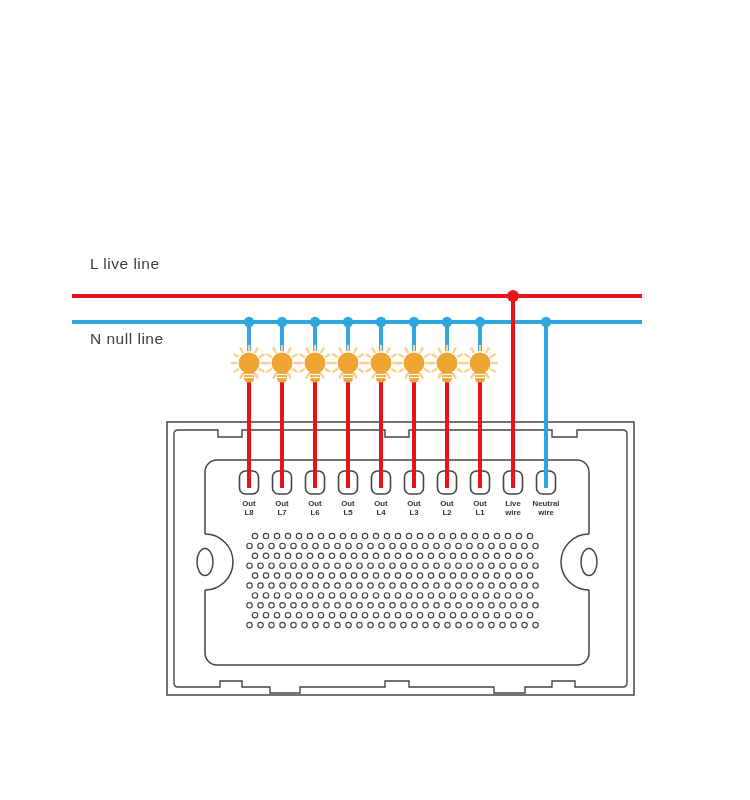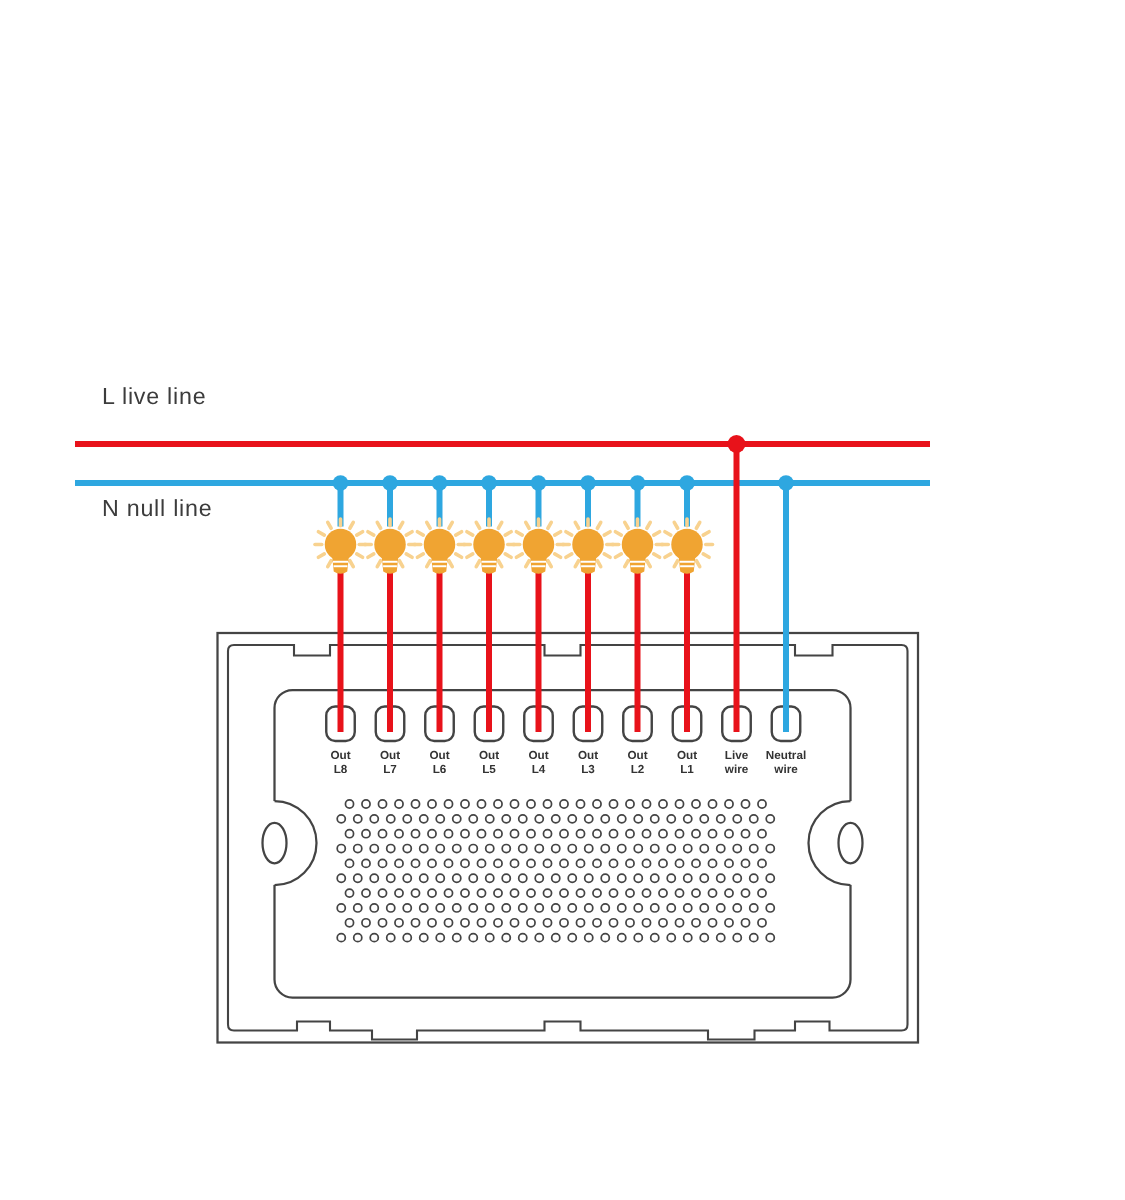--- a/index.html
+++ b/index.html
@@ -1,16 +1,16 @@
 <!DOCTYPE html>
 <html style="--live: #e8121a; --null: #2ea7e0; --bulb: #f0a432; --bulb-rays: #f8d28f; --outline: #444444; --text: #3c3c3c; --terminal-text: #333333; --background: #ffffff;"><head>
 <meta charset="utf-8">
 <style>
   html, body { margin: 0; padding: 0; background: #ffffff; }
-  .stage { position: relative; width: 620px; height: 800px; background: #ffffff; overflow: hidden; }
+  .stage { position: relative; width: 620px; height: 800px; background: #ffffff; overflow: hidden; padding-left: 22px; }
   svg { display: block; }
   svg text { font-family: "Liberation Sans", sans-serif; }
   .bus-label { font-size: 15.5px; fill: var(--text, #3c3c3c); letter-spacing: 0.5px; }
   .terminal-label { font-size: 7.8px; font-weight: bold; fill: var(--terminal-text, #333); text-anchor: middle; }
   #live-line { stroke: var(--live, #e8121a); }
   #null-line { stroke: var(--null, #2ea7e0); }
   .plate-stroke { stroke: var(--outline, #444); fill: none; }
 </style>
 </head>
 <body>

